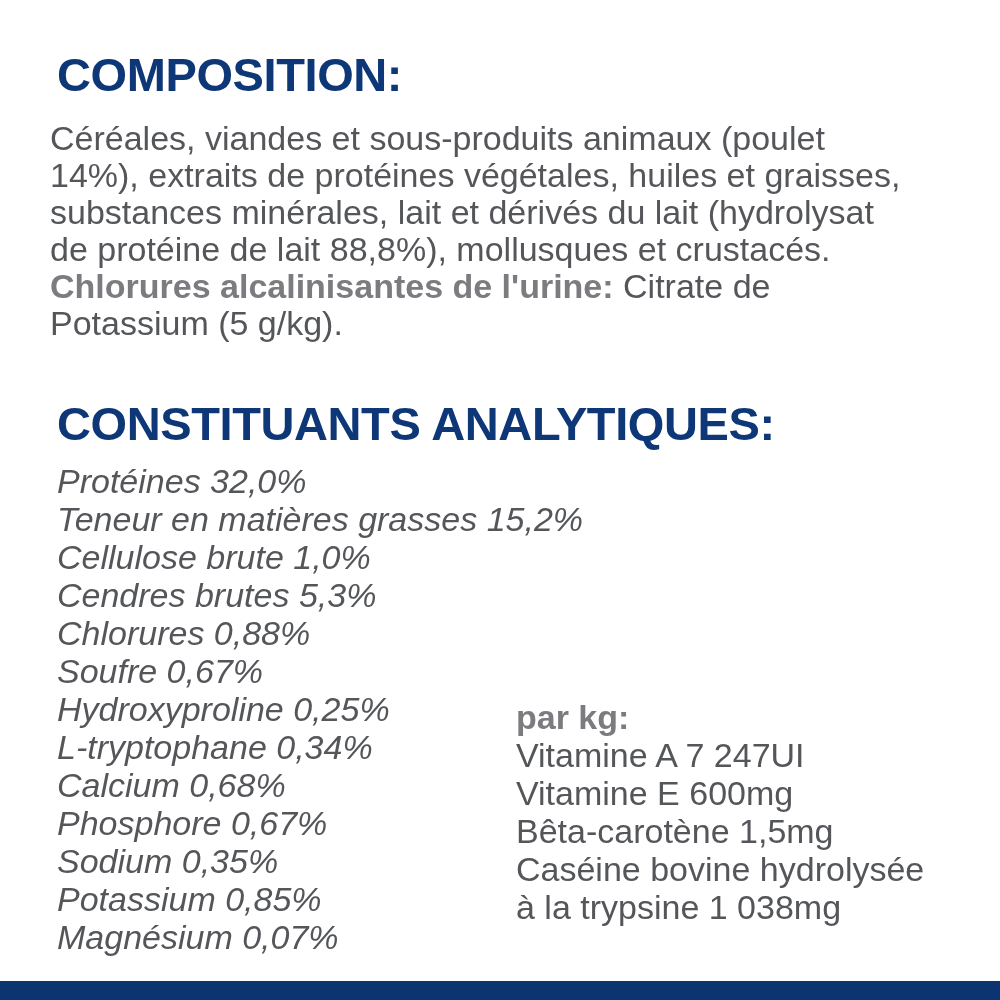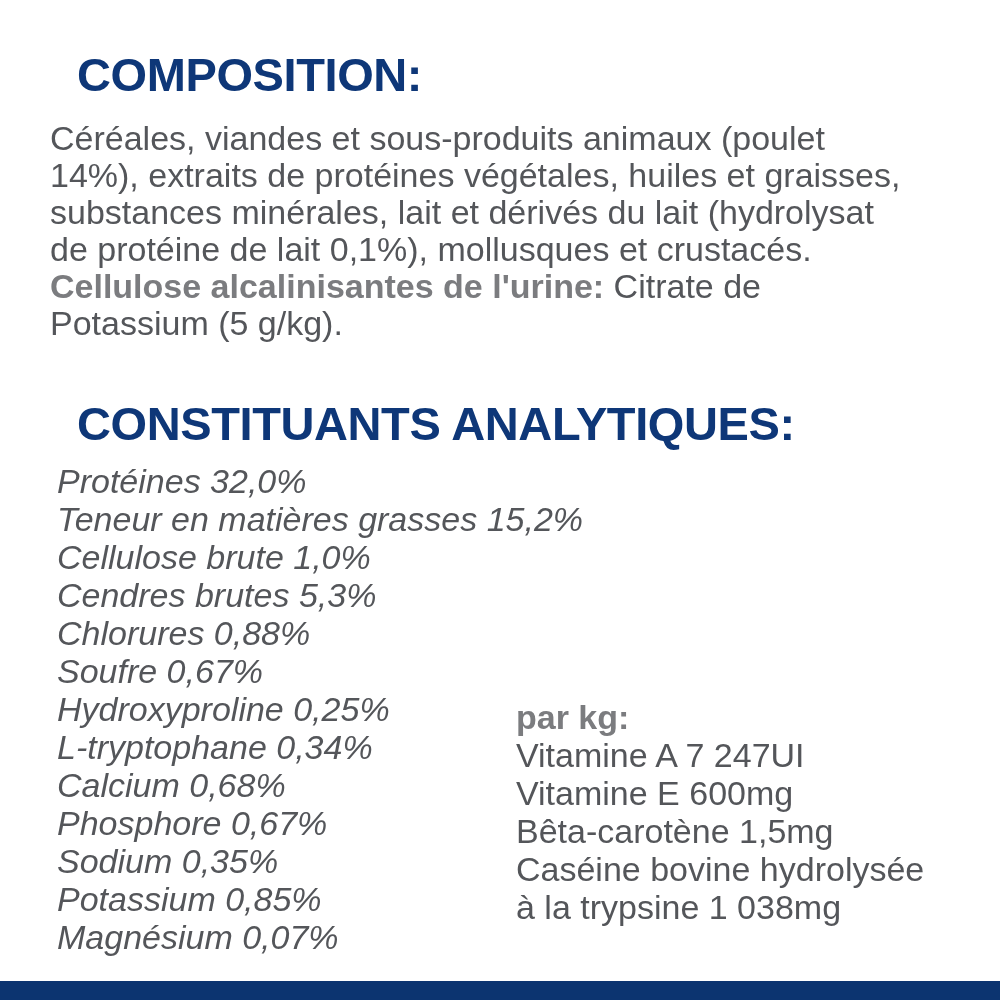--- a/index.html
+++ b/index.html
@@ -17,21 +17,20 @@
   }
   .heading {
     position: absolute;
     left: 57px;
     font-weight: 700;
     font-size: 47px;
     line-height: 1.05;
     letter-spacing: -0.4px;
     color: var(--navy, #0e3778);
     white-space: nowrap;
-    margin-left: 20px;
   }
   #composition-heading { top: 50px; }
   #analytics-heading   { top: 399px; }
   .bodytext {
     font-size: 34px;
     color: var(--body-gray, #54565a);
     white-space: nowrap;
   }
   .paragraph {
     position: absolute;
@@ -66,22 +65,22 @@
 <body>
 
 <div class="page">
 
   <div class="heading" id="composition-heading">COMPOSITION:</div>
 
   <div class="paragraph bodytext">
       <div>Céréales, viandes et sous-produits animaux (poulet</div>
       <div>14%), extraits de protéines végétales, huiles et graisses,</div>
       <div>substances minérales, lait et dérivés du lait (hydrolysat</div>
-      <div>de protéine de lait 0,1%), mollusques et crustacés.</div>
-      <div><strong>Cellulose alcalinisantes de l'urine:</strong> Citrate de</div>
+      <div>de protéine de lait 88,8%), mollusques et crustacés.</div>
+      <div><strong>Chlorures alcalinisantes de l'urine:</strong> Citrate de</div>
       <div>Potassium (5 g/kg).</div>
     </div>
 
   <div class="heading" id="analytics-heading">CONSTITUANTS ANALYTIQUES:</div>
 
   <div class="list-left bodytext">
       <div>Protéines 32,0%</div>
       <div>Teneur en matières grasses 15,2%</div>
       <div>Cellulose brute 1,0%</div>
       <div>Cendres brutes 5,3%</div>

